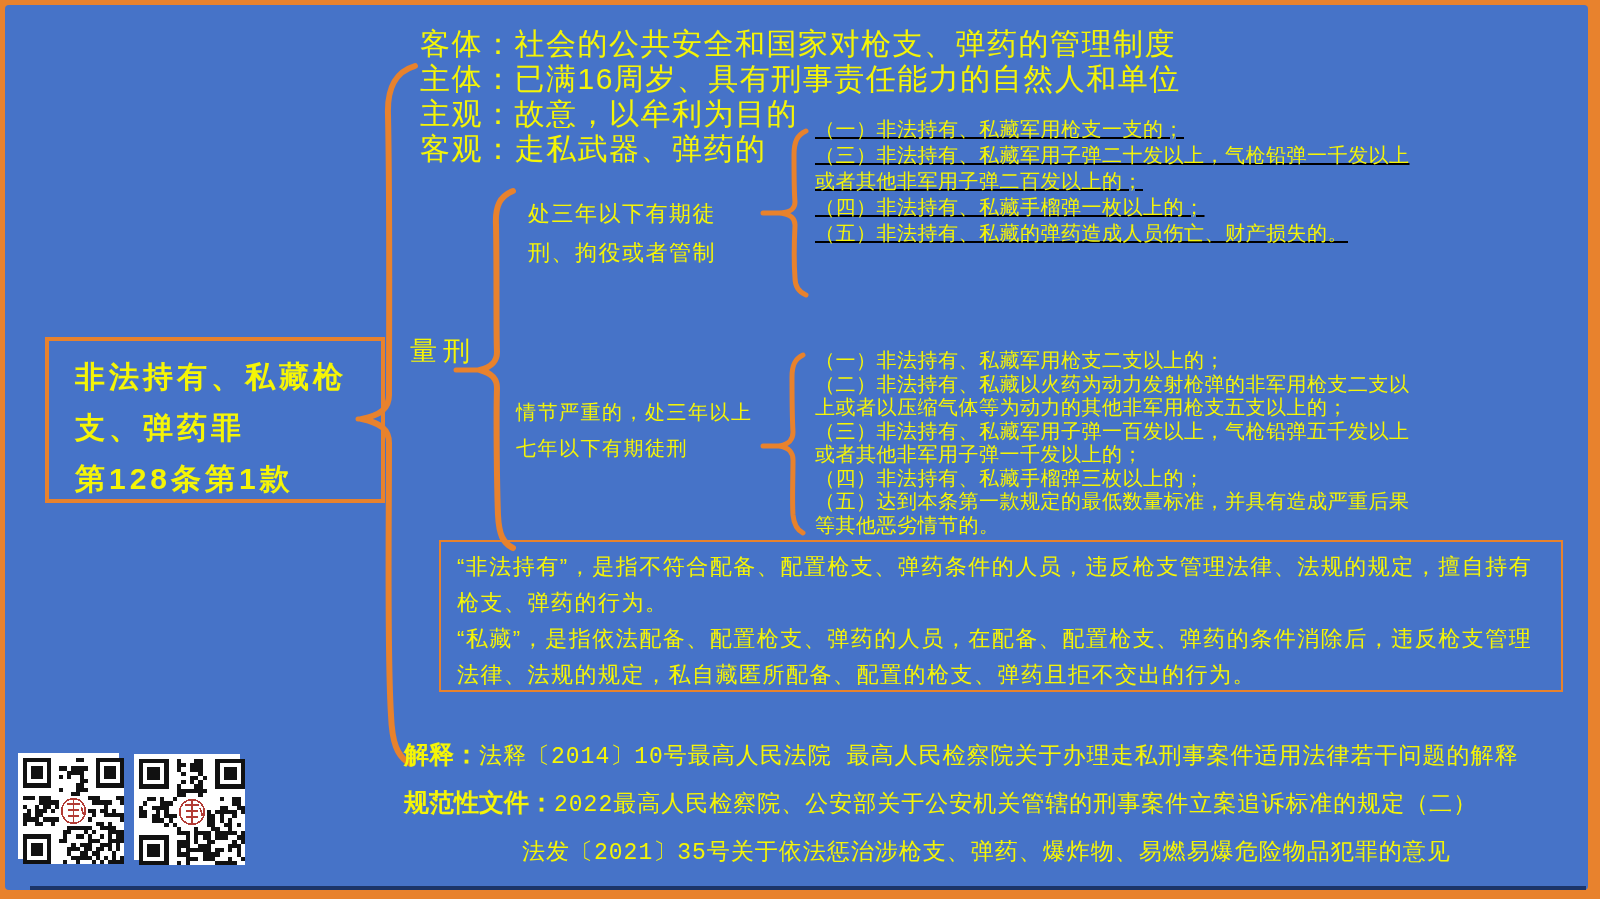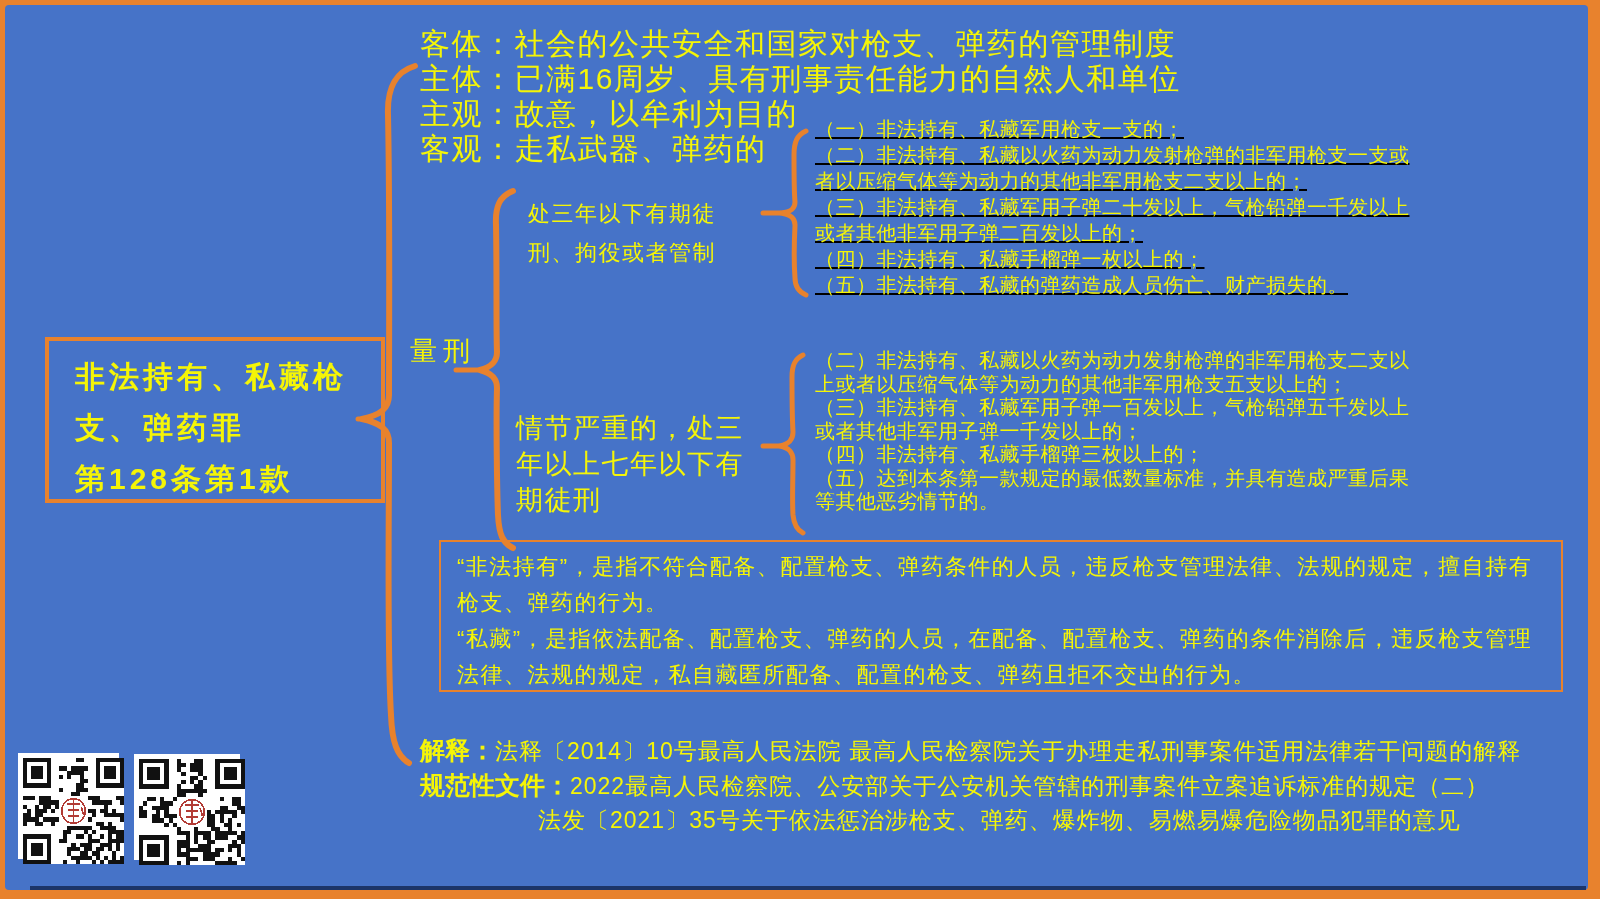--- a/index.html
+++ b/index.html
@@ -14,31 +14,31 @@
   .title-box{position:absolute;left:45px;top:337px;width:340px;height:166px;
              box-sizing:border-box;border:4px solid var(--accent,#E8822D);
              padding:10px 0 0 26px;}
   .title-box .tl{font-size:30px;font-weight:bold;letter-spacing:4px;line-height:51px;white-space:nowrap;}
   
   .elements{position:absolute;left:420px;top:26px;font-size:30px;letter-spacing:1.5px;line-height:35px;}
   .elements .row{white-space:nowrap;}
   
   .liangxing{position:absolute;left:410px;top:333px;font-size:27px;letter-spacing:6px;}
   .pen1{position:absolute;left:528px;top:194px;width:198px;font-size:22px;letter-spacing:1.5px;line-height:39px;}
-  .pen2{position:absolute;left:516px;top:410px;width:248px;font-size:27px;letter-spacing:1.5px;line-height:36px;}
+  .pen2{position:absolute;left:516px;top:394px;width:248px;font-size:20px;letter-spacing:1.5px;line-height:36px;}
   
   .clist{position:absolute;left:815px;width:604px;font-size:20px;letter-spacing:0.5px;}
   .clist1{top:116px;line-height:26px;text-decoration:underline;}
   .clist2{top:349px;line-height:23.5px;}
   
   .def-box{position:absolute;left:439px;top:540px;width:1124px;height:152px;box-sizing:border-box;
            border:2px solid var(--accent,#E8822D);padding:7px 12px 0 16px;
            font-size:22px;letter-spacing:1.5px;line-height:36px;}
   
-  .refs{position:absolute;left:420px;top:733px;font-size:23px;letter-spacing:1px;line-height:34px;}
+  .refs{position:absolute;left:404px;top:733px;font-size:23px;letter-spacing:1px;line-height:48px;font-family:Liberation Mono, monospace;}
   .refs .row{white-space:nowrap;}
   .refs .lbl{font-weight:bold;font-size:25px;letter-spacing:0;}
   .refs .indent{padding-left:118px;}
   
   .braces{position:absolute;inset:0;pointer-events:none;}
   .braces path{fill:none;stroke:var(--accent,#E8822D);stroke-linecap:round;stroke-linejoin:round;}
   
   .qr{position:absolute;background:#fff;}
   .qr1{left:18px;top:753px;width:101px;height:106px;}
   .qr2{left:134px;top:754px;width:106px;height:106px;}
@@ -80,27 +80,27 @@
       <div class="row"><span class="yel">客观：</span><span class="yel">走私武器、弹药的</span></div>
     </div>
 
     <div class="liangxing yel">量刑</div>
 
     <div class="pen1 yel">处三年以下有期徒刑、拘役或者管制</div>
     <div class="pen2 yel">情节严重的，处三年以上七年以下有期徒刑</div>
 
     <div class="clist clist1">
       <div class="yel">（一）非法持有、私藏军用枪支一支的；</div>
-      <div class="yel">（二）非法持有、私藏以火药为动力发射枪弹的非军用枪支一支或者以压缩气体等为动力的其他非军用枪支二支以上的；</div>
       <div class="yel">（三）非法持有、私藏军用子弹二十发以上，气枪铅弹一千发以上或者其他非军用子弹二百发以上的；</div>
       <div class="yel">（四）非法持有、私藏手榴弹一枚以上的；</div>
       <div class="yel">（五）非法持有、私藏的弹药造成人员伤亡、财产损失的。</div>
     </div>
 
     <div class="clist clist2">
+      <div class="yel">（一）非法持有、私藏军用枪支二支以上的；</div>
       <div class="yel">（二）非法持有、私藏以火药为动力发射枪弹的非军用枪支二支以上或者以压缩气体等为动力的其他非军用枪支五支以上的；</div>
       <div class="yel">（三）非法持有、私藏军用子弹一百发以上，气枪铅弹五千发以上或者其他非军用子弹一千发以上的；</div>
       <div class="yel">（四）非法持有、私藏手榴弹三枚以上的；</div>
       <div class="yel">（五）达到本条第一款规定的最低数量标准，并具有造成严重后果等其他恶劣情节的。</div>
     </div>
 
     <div class="def-box">
       <div class="yel">“非法持有”，是指不符合配备、配置枪支、弹药条件的人员，违反枪支管理法律、法规的规定，擅自持有枪支、弹药的行为。</div>
       <div class="yel">“私藏”，是指依法配备、配置枪支、弹药的人员，在配备、配置枪支、弹药的条件消除后，违反枪支管理法律、法规的规定，私自藏匿所配备、配置的枪支、弹药且拒不交出的行为。</div>
     </div>

